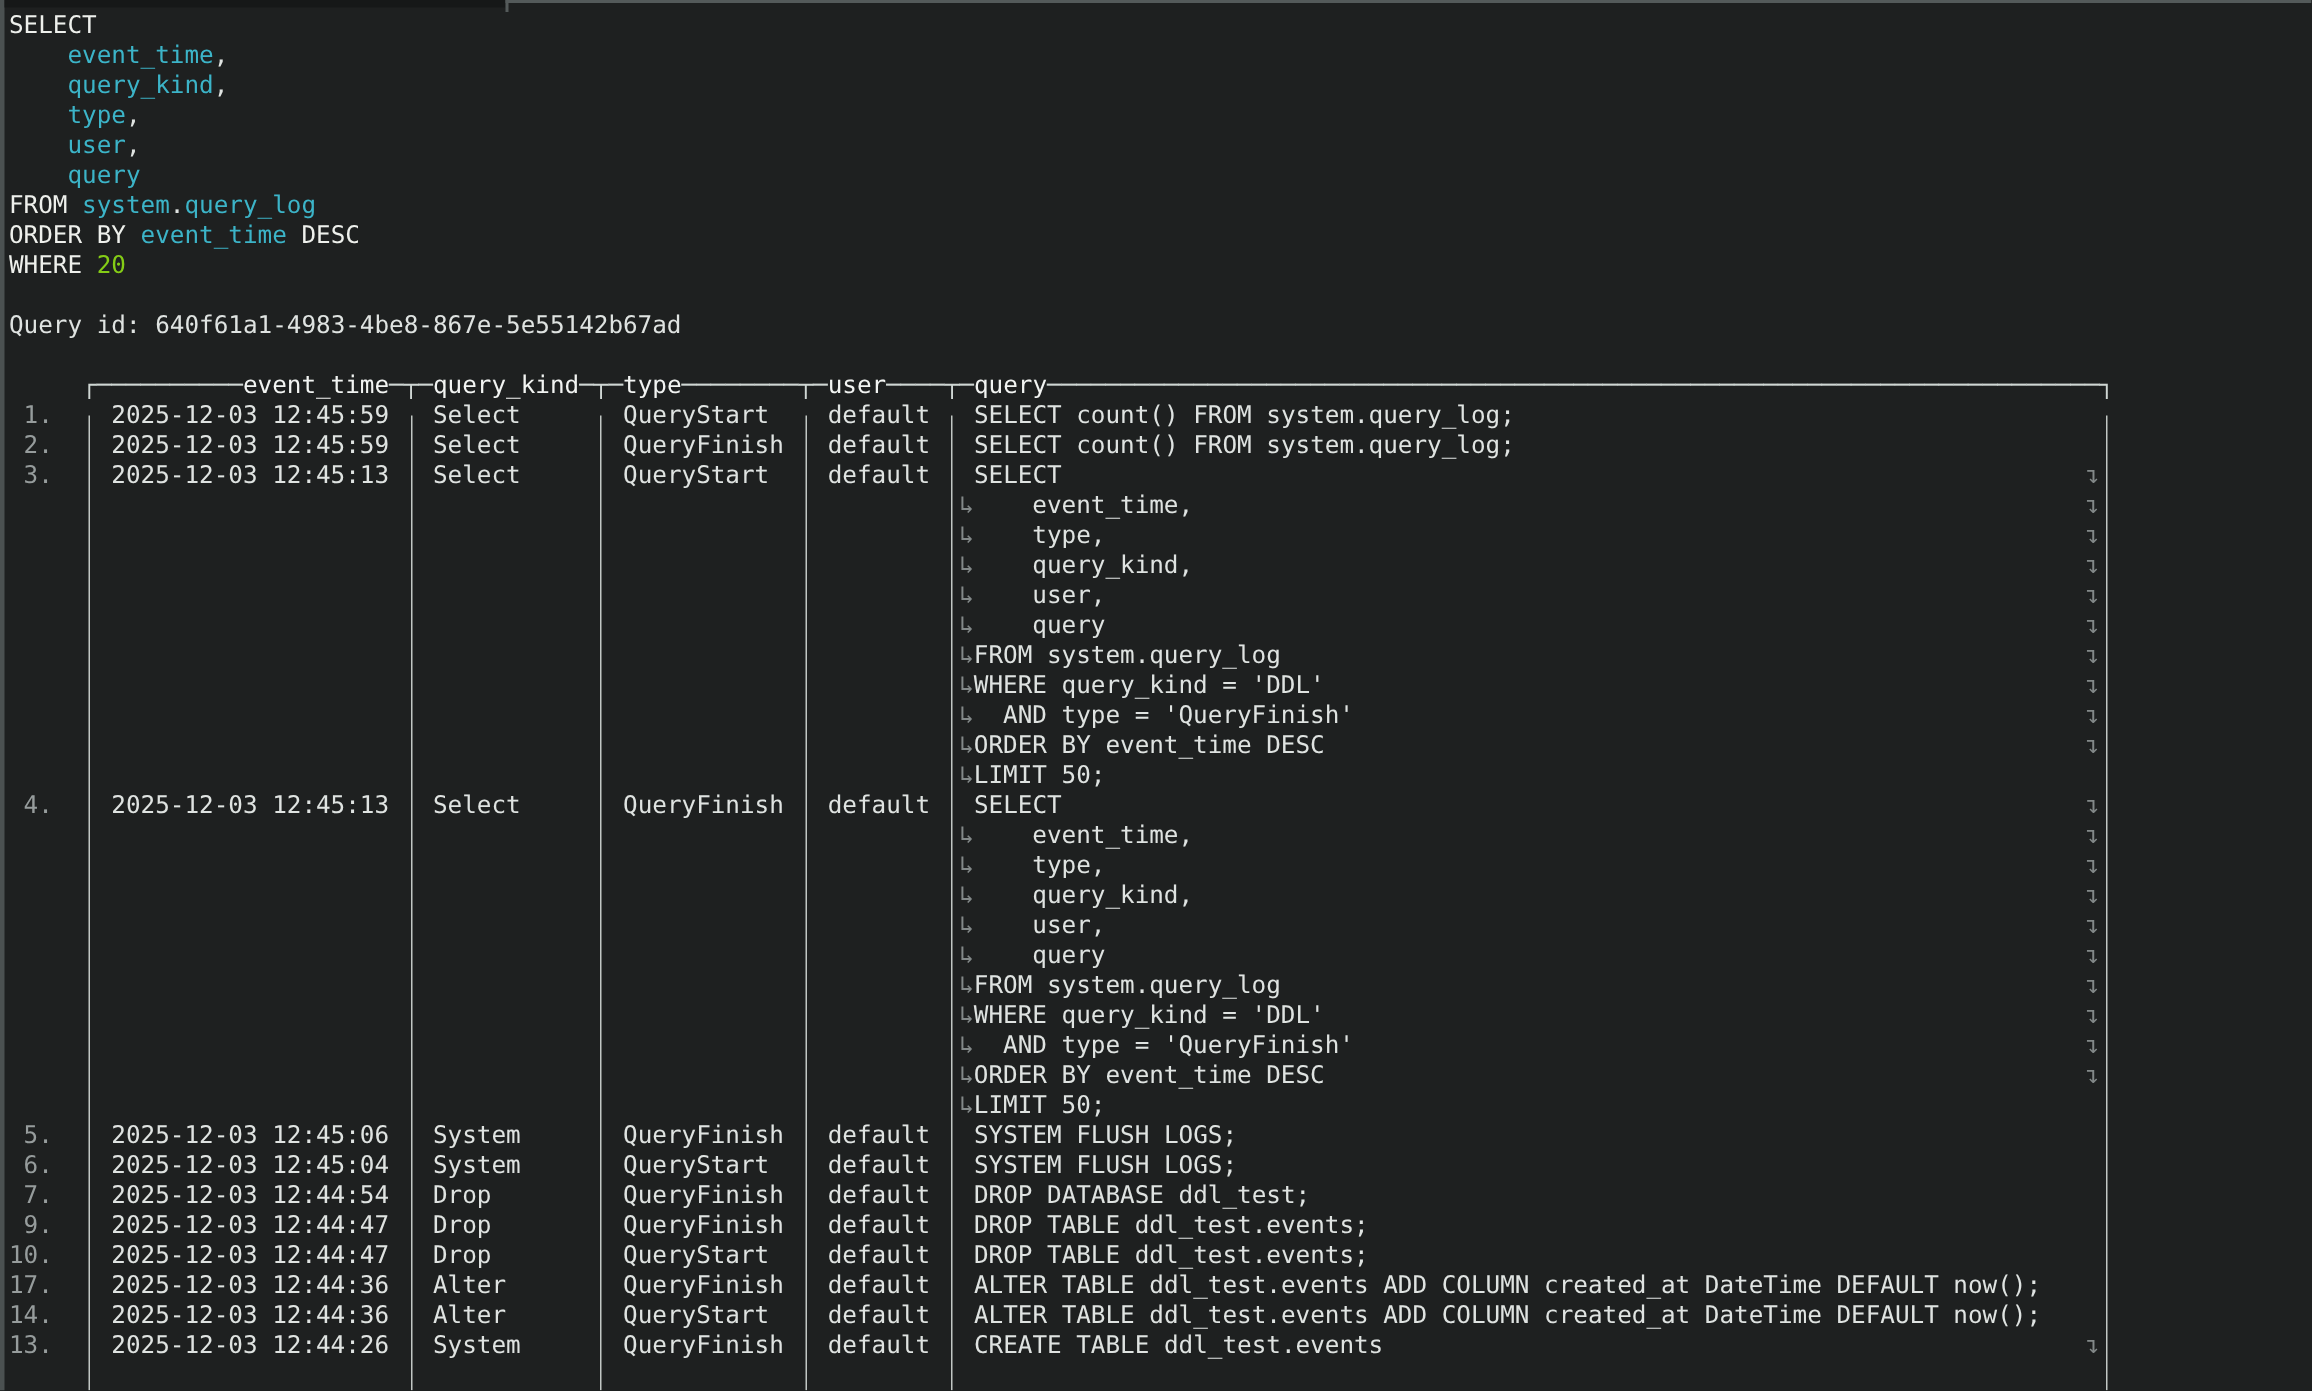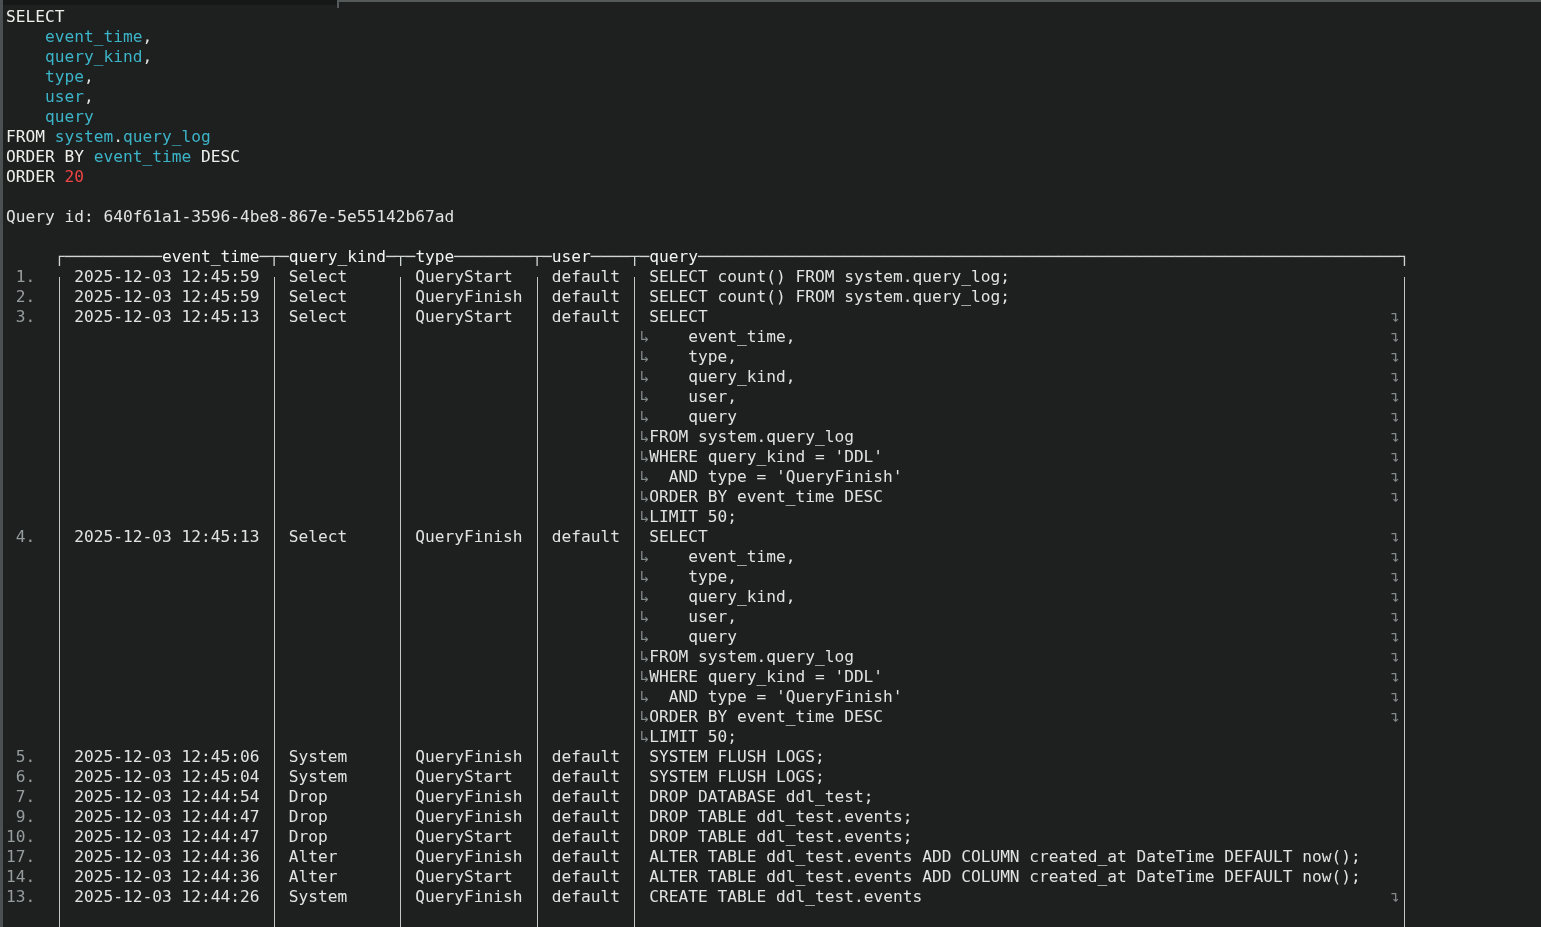--- a/index.html
+++ b/index.html
@@ -12,21 +12,21 @@
     background:#1e2020; color:#dfe3e1;
     font-family:"DejaVu Sans Mono", monospace;
     font-size:16.2px; line-height:20px;
     padding:7px 0 0 6px;
   }
   .ln { height:20px; white-space:pre; }
   .ln span { white-space:pre; }
 
   .kw     { color:#eef0ec; }
   .ident  { color:#3cb4c8; }
-  .num    { color:#ef4444; }
+  .num    { color:#84cc16; }
   .muted  { color:#838989; }
   .rownum { color:#969c9c; }
   .border { color:#cfd6d3; }
   .bright { color:#f2f4f2; }
 
   .gl { display:inline-block; width:1ch; overflow:visible; }
 
   .vline {
     position:absolute; width:1px; top:277px; height:650px;
     background:#cfd6d3; opacity:.92;
@@ -43,23 +43,23 @@
 
 <div id="screen">
   <div class="ln"><span class="kw">SELECT</span></div>
   <div class="ln"><span>    </span><span class="ident">event_time</span><span>,</span></div>
   <div class="ln"><span>    </span><span class="ident">query_kind</span><span>,</span></div>
   <div class="ln"><span>    </span><span class="ident">type</span><span>,</span></div>
   <div class="ln"><span>    </span><span class="ident">user</span><span>,</span></div>
   <div class="ln"><span>    </span><span class="ident">query</span></div>
   <div class="ln"><span class="kw">FROM </span><span class="ident">system</span><span>.</span><span class="ident">query_log</span></div>
   <div class="ln"><span class="kw">ORDER BY </span><span class="ident">event_time</span><span class="kw"> DESC</span></div>
-  <div class="ln"><span class="kw">ORDER </span><span class="num">20</span></div>
+  <div class="ln"><span class="kw">WHERE </span><span class="num">20</span></div>
   <div class="ln"></div>
-  <div class="ln"><span>Query id: </span><span>640f61a1-3596-4be8-867e-5e55142b67ad</span></div>
+  <div class="ln"><span>Query id: </span><span>640f61a1-4983-4be8-867e-5e55142b67ad</span></div>
   <div class="ln"></div>
 
 <div class="ln"><span>     </span><span class="border">┌──────────</span><span class="bright">event_time</span><span class="border">─┬─</span><span class="bright">query_kind</span><span class="border">─┬─</span><span class="bright">type</span><span class="border">────────┬─</span><span class="bright">user</span><span class="border">────┬─</span><span class="bright">query</span><span class="border">────────────────────────────────────────────────────────────────────────┐</span></div>
     <div class="ln"><span class="rownum"> 1.  </span><span> </span><span> 2025-12-03 12:45:59 </span><span> </span><span> Select     </span><span> </span><span> QueryStart  </span><span> </span><span> default </span><span> </span><span> </span><span>SELECT count() FROM system.query_log;                                       </span></div>
     <div class="ln"><span class="rownum"> 2.  </span><span> </span><span> 2025-12-03 12:45:59 </span><span> </span><span> Select     </span><span> </span><span> QueryFinish </span><span> </span><span> default </span><span> </span><span> </span><span>SELECT count() FROM system.query_log;                                       </span></div>
     <div class="ln"><span class="rownum"> 3.  </span><span> </span><span> 2025-12-03 12:45:13 </span><span> </span><span> Select     </span><span> </span><span> QueryStart  </span><span> </span><span> default </span><span> </span><span> </span><span>SELECT                                                                      </span><span class="muted gl">↴</span></div>
     <div class="ln"><span class="rownum">     </span><span> </span><span>                                                           </span><span class="muted gl">↳</span><span>    event_time,                                                             </span><span class="muted gl">↴</span></div>
     <div class="ln"><span class="rownum">     </span><span> </span><span>                                                           </span><span class="muted gl">↳</span><span>    type,                                                                   </span><span class="muted gl">↴</span></div>
     <div class="ln"><span class="rownum">     </span><span> </span><span>                                                           </span><span class="muted gl">↳</span><span>    query_kind,                                                             </span><span class="muted gl">↴</span></div>
     <div class="ln"><span class="rownum">     </span><span> </span><span>                                                           </span><span class="muted gl">↳</span><span>    user,                                                                   </span><span class="muted gl">↴</span></div>

